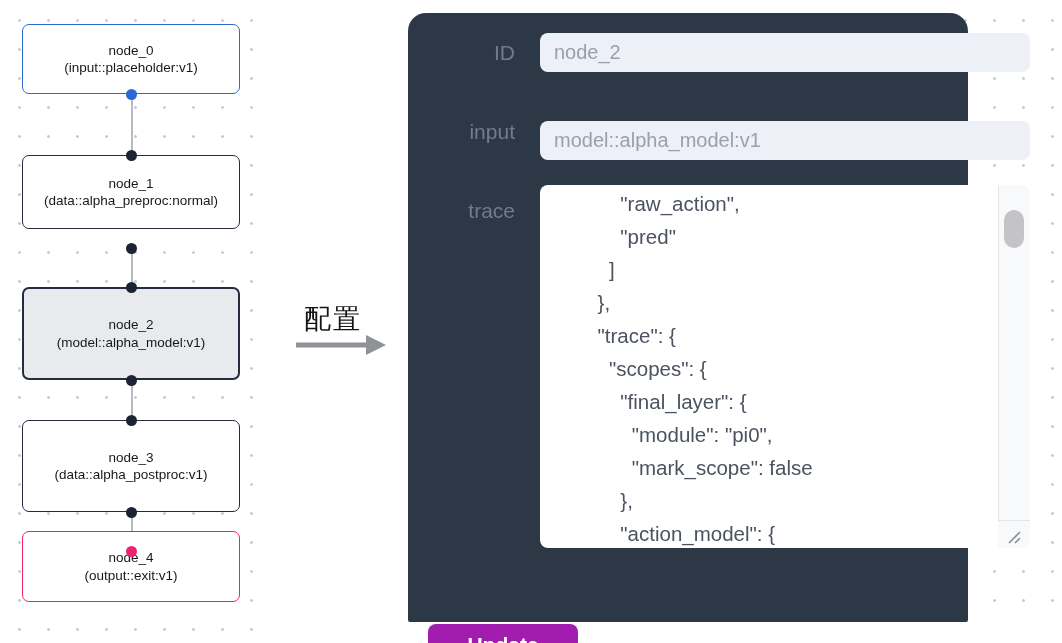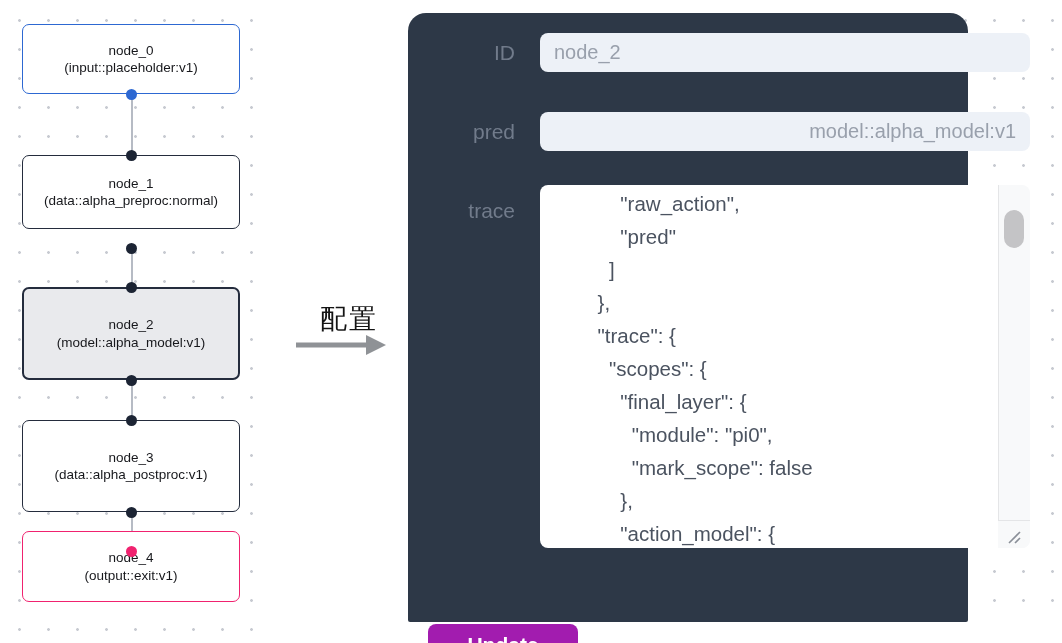--- a/index.html
+++ b/index.html
@@ -38,21 +38,21 @@
   .node2{top:287px;height:93px;border-width:2.5px;background:#e9eaed;}
   .node3{top:420px;height:92px;}
   .node4{top:531px;height:71px;border-color:#f0226f;}
 
   
   .port{position:absolute;left:126px;width:11px;height:11px;border-radius:50%;background:#1c2434;}
   .port-blue{background:#2d68d2;}
   .port-pink{background:#f0226f;}
 
   
-  .anno-label{position:absolute;left:288px;top:301px;width:90px;text-align:right;
+  .anno-label{position:absolute;left:288px;top:301px;width:90px;text-align:center;
     font-size:27px;color:#141414;letter-spacing:2px;}
   .anno-arrow{position:absolute;left:296px;top:333px;}
 
   
   .panel{
     position:absolute;left:408px;top:13px;width:560px;height:609px;
     background:#2d3847;border-radius:18px 18px 2px 2px;
   }
   .field-label{
     position:absolute;left:0;width:107px;text-align:right;color:#717b8b;
@@ -61,21 +61,21 @@
   .lbl-id{top:20px;height:39px;line-height:39px;}
   .lbl-type{top:99px;height:39px;line-height:39px;}
   .lbl-config{top:186px;}
   .field-input{
     position:absolute;left:132px;width:490px;height:39px;box-sizing:border-box;
     background:#edf1f7;border:none;outline:none;border-radius:8px;
     padding:0 14px;font-size:20px;color:#99a0ac;
     font-family:"Liberation Sans", sans-serif;
   }
   .inp-id{top:20px;}
-  .inp-type{top:99px;text-align:right;}
+  .inp-type{top:108px;}
 
   .config-box{
     position:absolute;left:132px;top:172px;width:490px;height:363px;
     background:#ffffff;border-radius:8px;overflow:hidden;
   }
   .config-text{
     position:absolute;left:12px;top:2px;right:34px;bottom:0;
     white-space:pre;overflow:hidden;
     font-size:20.5px;line-height:33px;color:#4b5360;
     font-family:"Liberation Sans", sans-serif;
@@ -146,21 +146,21 @@
     <rect x="0" y="9.5" width="72" height="5" fill="#8f9296"></rect>
     <polygon points="70,2 90,12 70,22" fill="#8f9296"></polygon>
   </svg>
 
   <div class="dots canvas-right"></div>
 
   <div class="panel">
     <div class="field-label lbl-id">ID</div>
     <input class="field-input inp-id" readonly="" value="node_2" style="">
 
-    <div class="field-label lbl-type">pred</div>
+    <div class="field-label lbl-type">input</div>
     <input class="field-input inp-type" readonly="" value="model::alpha_model:v1" style="">
 
     <div class="field-label lbl-config">trace</div>
 
     <div class="config-box">
       <div class="config-text">            "raw_action",
             "pred"
           ]
         },
         "trace": {

